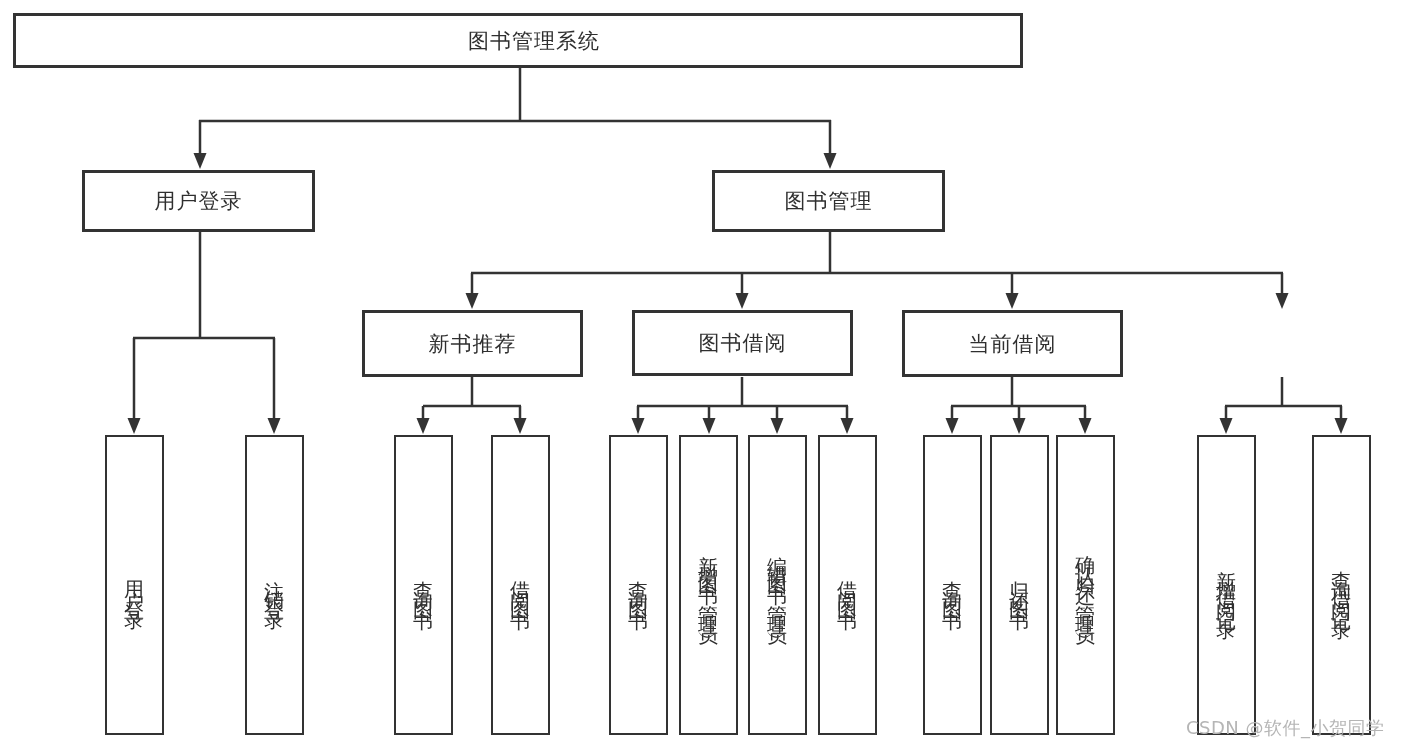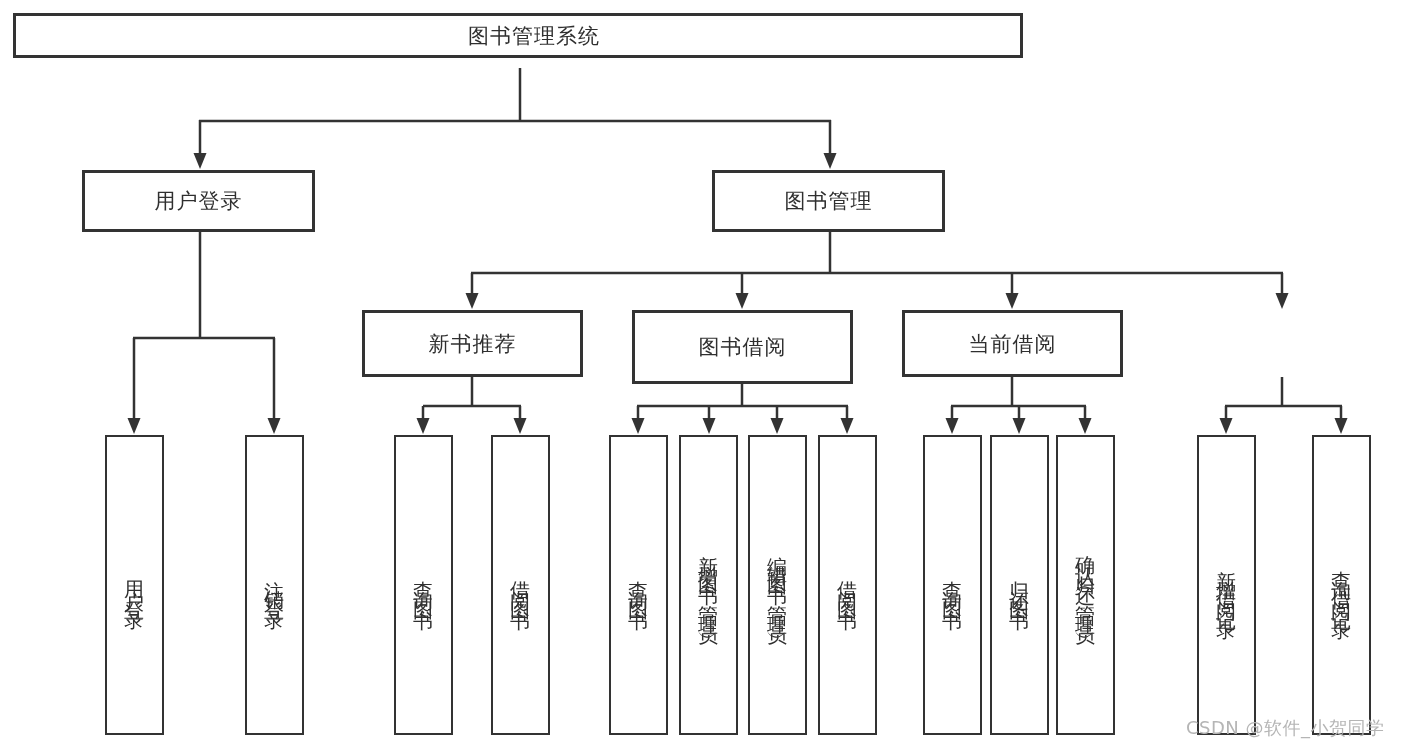--- a/index.html
+++ b/index.html
@@ -103,33 +103,33 @@
       <line x1="1019" y1="406" x2="1019" y2="422" stroke="#333333" stroke-width="2.5"></line>
       <polygon points="1012.5,418 1025.5,418 1019,434" fill="#333333"></polygon>
       <line x1="1085" y1="406" x2="1085" y2="422" stroke="#333333" stroke-width="2.5"></line>
       <polygon points="1078.5,418 1091.5,418 1085,434" fill="#333333"></polygon>
       <line x1="1226" y1="406" x2="1226" y2="422" stroke="#333333" stroke-width="2.5"></line>
       <polygon points="1219.5,418 1232.5,418 1226,434" fill="#333333"></polygon>
       <line x1="1341" y1="406" x2="1341" y2="422" stroke="#333333" stroke-width="2.5"></line>
       <polygon points="1334.5,418 1347.5,418 1341,434" fill="#333333"></polygon>
     </svg>
   <div id="nodes-layer">
-      <div class="node node-h level-1" style="left: 13px; top: 13px; width: 1010px; height: 45px; border-color: rgb(51, 51, 51); color: rgb(47, 47, 47); padding-left: 32px;">
+      <div class="node node-h level-1" style="left: 13px; top: 13px; width: 1010px; height: 55px; border-color: rgb(51, 51, 51); color: rgb(47, 47, 47); padding-left: 32px;">
         <span>图书管理系统</span>
       </div>
       <div class="node node-h level-2" style="left: 82px; top: 170px; width: 233px; height: 62px; border-color: rgb(51, 51, 51); color: rgb(47, 47, 47);">
         <span>用户登录</span>
       </div>
       <div class="node node-h level-3" style="left: 362px; top: 310px; width: 221px; height: 67px; border-color: rgb(51, 51, 51); color: rgb(47, 47, 47);">
         <span>新书推荐</span>
       </div>
       <div class="node node-h level-2" style="left: 712px; top: 170px; width: 233px; height: 62px; border-color: rgb(51, 51, 51); color: rgb(47, 47, 47);">
         <span>图书管理</span>
       </div>
-      <div class="node node-h level-3" style="left: 632px; top: 310px; width: 221px; height: 74px; border-color: rgb(51, 51, 51); color: rgb(47, 47, 47);">
+      <div class="node node-h level-3" style="left: 632px; top: 310px; width: 221px; height: 66px; border-color: rgb(51, 51, 51); color: rgb(47, 47, 47);">
         <span>图书借阅</span>
       </div>
       <div class="node node-h level-3" style="left: 902px; top: 310px; width: 221px; height: 67px; border-color: rgb(51, 51, 51); color: rgb(47, 47, 47);">
         <span>当前借阅</span>
       </div>
       <div class="node node-v level-4" style="left: 105px; top: 435px; width: 59px; height: 300px; border-color: rgb(51, 51, 51); color: rgb(47, 47, 47);">
         <span>用户登录</span>
       </div>
       <div class="node node-v level-4" style="left: 245px; top: 435px; width: 59px; height: 300px; border-color: rgb(51, 51, 51); color: rgb(47, 47, 47);">
         <span>注销登录</span>

